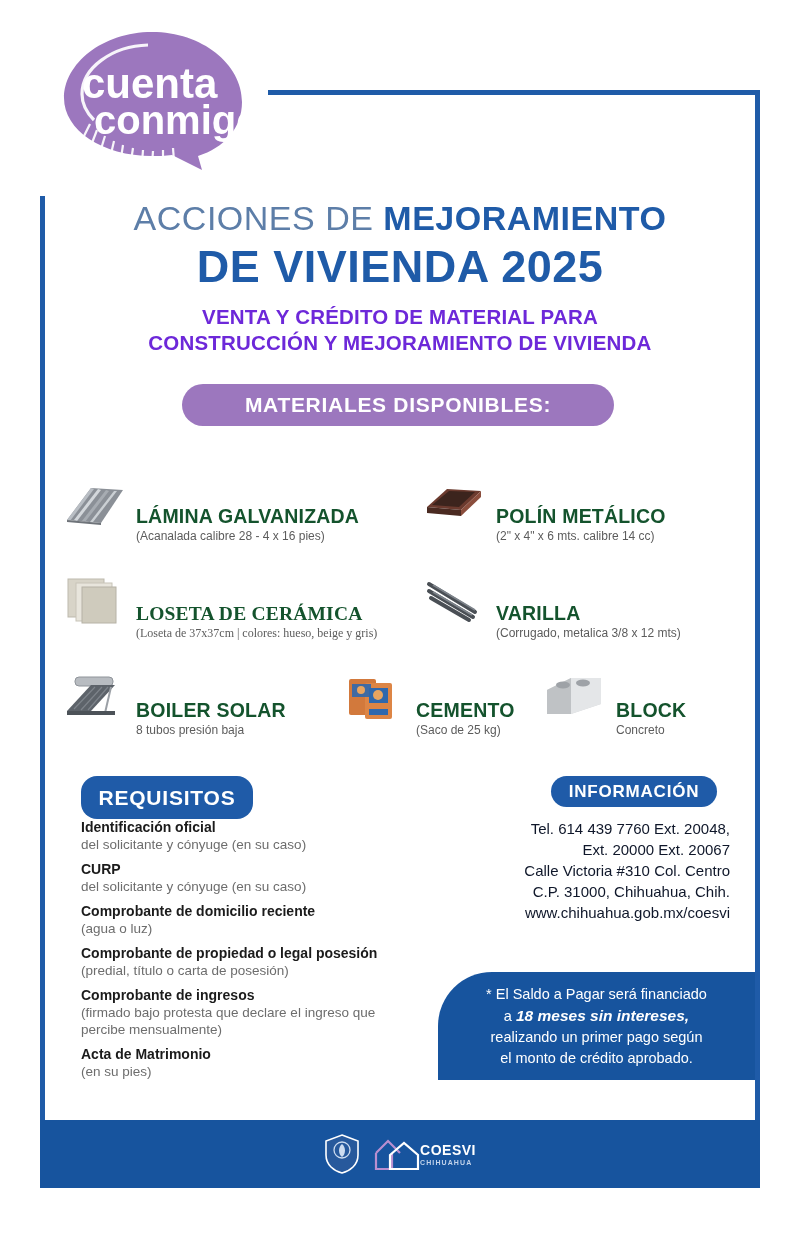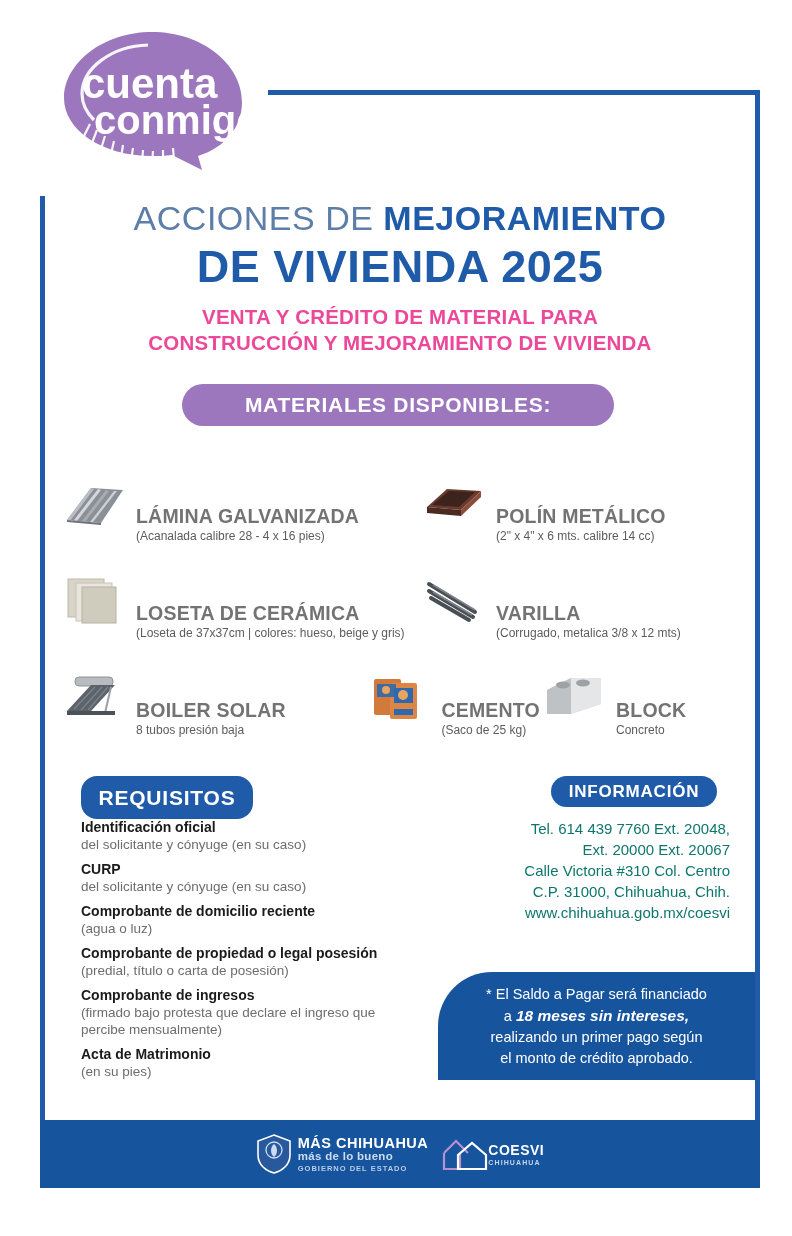--- a/index.html
+++ b/index.html
@@ -40,21 +40,21 @@
   .t-line1 {
     font-size: 34px; letter-spacing: 0.5px; color: #5d7ea8; font-weight: 400;
     line-height: 44px; white-space: nowrap;
   }
   .t-line1 b { color: #1f5ba8; font-weight: 700; }
   .t-line2 {
     font-size: 45px; font-weight: 700; color: #1f5ba8; letter-spacing: 0.5px;
     line-height: 50px; margin-top: 2px;
   }
   .t-sub {
-    margin-top: 12px; color: #ec4899; font-weight: 700; font-size: 20.5px;
+    margin-top: 12px; color: #6d28d9; font-weight: 700; font-size: 20.5px;
     line-height: 26px; letter-spacing: 0.2px;
   }
 
   
   .mat-badge {
     position: absolute; left: 182px; top: 384px; width: 432px; height: 42px;
     background: #9c77be; border-radius: 21px;
     display: flex; align-items: center; justify-content: center;
     color: #ffffff; font-weight: 700; font-size: 21px; letter-spacing: 0.7px;
   }
@@ -63,52 +63,52 @@
   .materials { position: absolute; left: 60px; top: 462px; width: 690px; }
   .mat-row { display: flex; margin-bottom: 16px; }
   .mat-item { display: flex; align-items: center; }
   .mat-icon {
     width: 68px; height: 56px; flex: 0 0 68px;
     display: flex; align-items: center; justify-content: center;
   }
   .mat-icon svg { display: block; }
   .mat-text { padding-left: 8px; }
   .mat-name {
-    color: #737373; font-weight: 700; font-size: 19.5px; line-height: 23px;
+    color: #14532d; font-weight: 700; font-size: 19.5px; line-height: 23px;
     letter-spacing: 0.2px; white-space: nowrap; margin-top: 43px;
   }
   .mat-desc {
     color: #5c5c5c; font-size: 12px; line-height: 14px; margin-top: 1px;
     white-space: nowrap;
   }
 
   .row1 .mat-item:nth-child(1) { width: 360px; }
-  .row2 .mat-item:nth-child(1) { width: 360px; }
+  .row2 .mat-item:nth-child(1) { width: 360px; font-family: Liberation Serif, serif; }
   .row3 .mat-item:nth-child(1) { width: 280px; }
-  .row3 .mat-item:nth-child(2) { width: 200px; justify-content: flex-end; }
+  .row3 .mat-item:nth-child(2) { width: 200px; }
 
   
   .pill {
     display: inline-flex; align-items: center; justify-content: center;
     background: #1f5ba8; color: #fff; font-weight: 700;
     border-radius: 16px; letter-spacing: 0.8px;
   }
   .req-pill { position: absolute; left: 81px; top: 776px; width: 172px; height: 43px; font-size: 21px; }
   .info-pill { position: absolute; left: 551px; top: 776px; width: 166px; height: 31px; font-size: 17px; }
 
   
   .req-list { position: absolute; left: 81px; top: 818px; width: 310px; }
   .req-item { margin-bottom: 7px; }
   .req-t { font-weight: 700; color: #1b1b1b; font-size: 14px; line-height: 18px; }
   .req-d { color: #6d6d6d; font-size: 13.5px; line-height: 17px; }
 
   
   .info-block {
     position: absolute; left: 440px; top: 818px; width: 290px;
-    text-align: right; color: #0f766e; font-size: 15px; line-height: 21px;
+    text-align: right; color: #0f172a; font-size: 15px; line-height: 21px;
   }
 
   
   .note-box {
     position: absolute; left: 438px; top: 972px; width: 317px; height: 108px;
     background: #17549e; border-top-left-radius: 54px;
     color: #ffffff; text-align: center;
     display: flex; align-items: center; justify-content: center;
   }
   .note-inner { font-size: 14.5px; line-height: 21px; padding: 0 14px; }
@@ -342,25 +342,20 @@
     </div>
   </div>
 
   <div class="footer-logos">
     <div class="fl-gob">
       <svg width="36" height="42" viewBox="0 0 36 42">
         <path d="M18 2 L34 8 V22 C34 32 26 38 18 40 C10 38 2 32 2 22 V8 Z" fill="#27599c" stroke="#ffffff" stroke-width="1.6"></path>
         <circle cx="18" cy="17" r="8" fill="none" stroke="#cddcf0" stroke-width="1.3"></circle>
         <path d="M18 11 C22 14 22 21 18 24 C14 21 14 14 18 11 Z" fill="#cddcf0"></path>
       </svg>
-      <div class="fl-gob-text">
-        <div class="fl-l1">MÁS CHIHUAHUA</div>
-        <div class="fl-l2">más de lo bueno</div>
-        <div class="fl-l3">GOBIERNO DEL ESTADO</div>
-      </div>
     </div>
     <div class="fl-co">
       <svg width="48" height="38" viewBox="0 0 48 38">
         <path d="M4 18 L16 6 L28 18" fill="none" stroke="#b98fd0" stroke-width="2.2"></path>
         <path d="M4 18 V34 H20 V18" fill="none" stroke="#b98fd0" stroke-width="2.2"></path>
         <path d="M18 20 L32 8 L46 20 V34 H18 Z" fill="none" stroke="#ffffff" stroke-width="2.2"></path>
       </svg>
       <div class="fl-co-text">
         <div class="fl-c1">COESVI</div>
         <div class="fl-c2">CHIHUAHUA</div>

